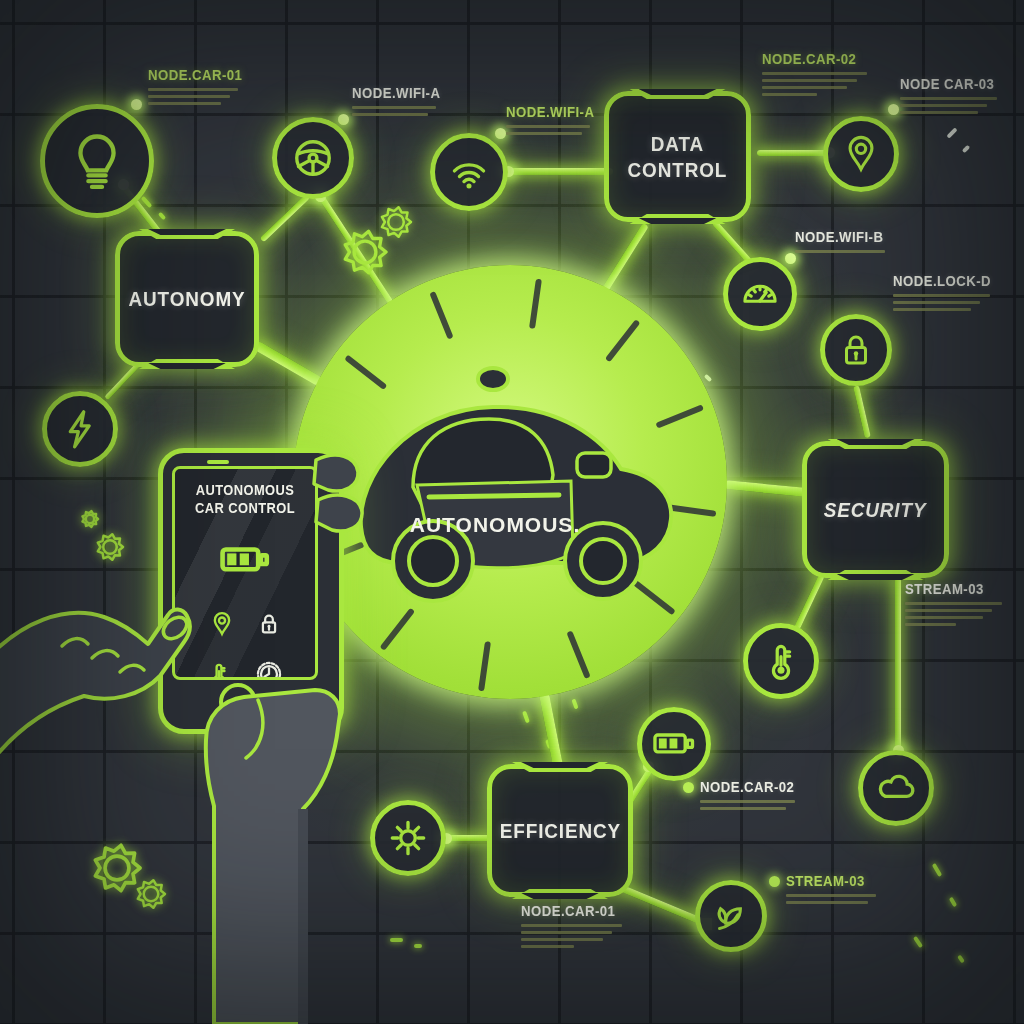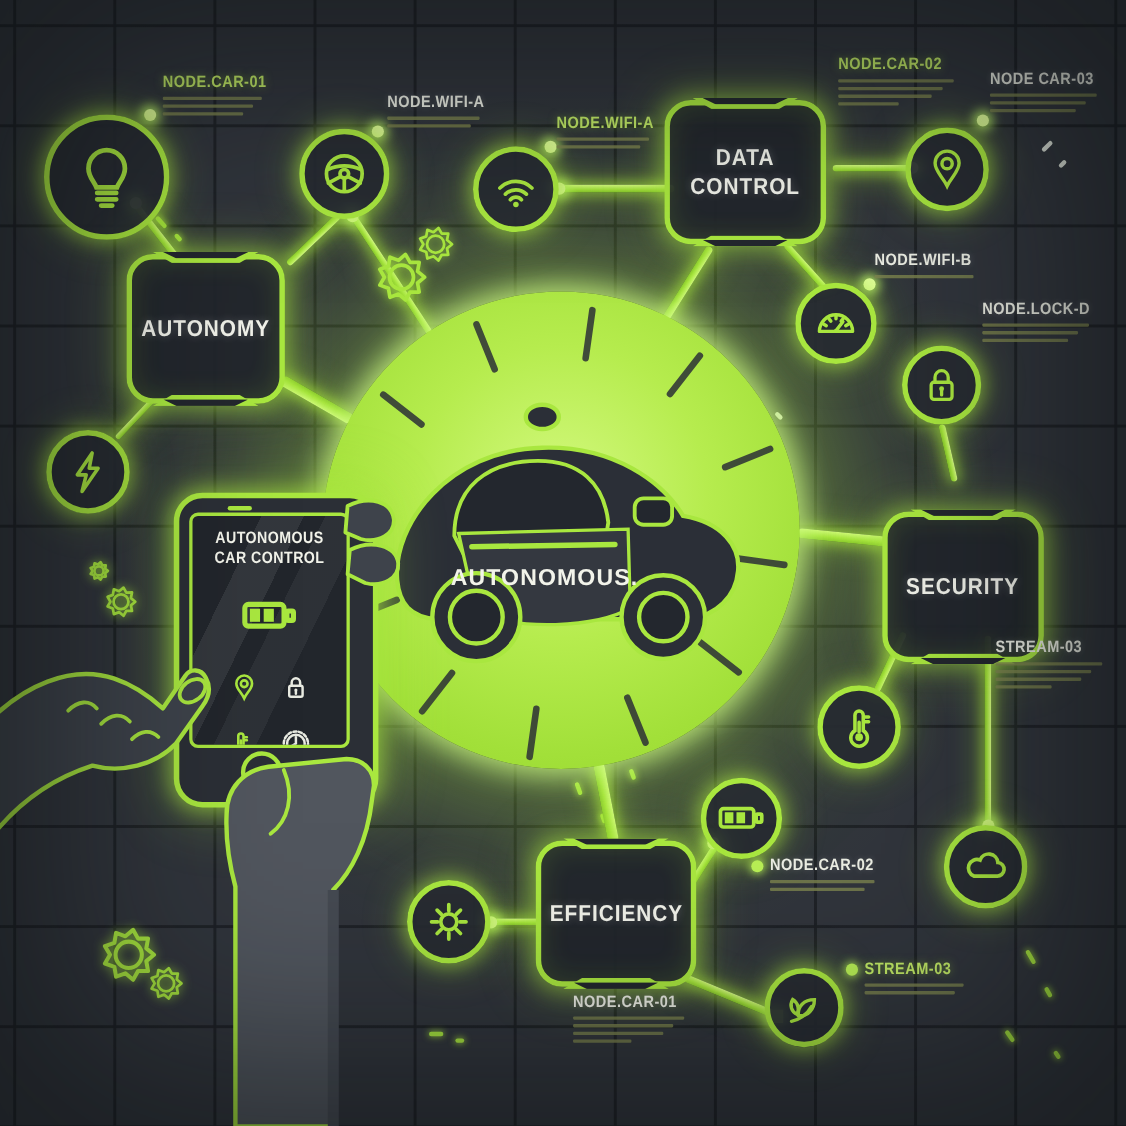--- a/index.html
+++ b/index.html
@@ -194,21 +194,21 @@
           <div class="inner"></div>
         </div>
         <div class="tab bot">
           <div class="inner" style="top:auto;bottom:0"></div>
         </div>
         <div class="lbl">
           <div>DATA</div>
           <div>CONTROL</div>
         </div>
       </div>
-      <div class="nbox" style="left: 802px; top: 465px; width: 137px; height: 127px;">
+      <div class="nbox" style="left: 802px; top: 441px; width: 137px; height: 127px; font-style: italic;">
         <div class="tab top">
           <div class="inner"></div>
         </div>
         <div class="tab bot">
           <div class="inner" style="top:auto;bottom:0"></div>
         </div>
         <div class="lbl">
           <div>SECURITY</div>
         </div>
       </div>
@@ -305,21 +305,21 @@
           <path d="M31 65h37a11 11 0 0 0 2-22 15 15 0 0 0-29-4 12 12 0 0 0-10 26Z"></path>
         </svg>
       </div>
     </div>
 
   <div id="label-layer">
       <div class="nlabel green" style="left: 148px; top: 66px;"><span class="main">NODE.CAR-01</span><div class="subline" style="width: 90px;"></div><div class="subline" style="width: 82px;"></div><div class="subline" style="width: 73px;"></div></div>
       <div class="nlabel white" style="left: 352px; top: 84px;"><span class="main">NODE.WIFI-A</span><div class="subline" style="width: 84px;"></div><div class="subline" style="width: 76px;"></div></div>
       <div class="nlabel green" style="left: 506px; top: 103px;"><span class="main">NODE.WIFI-A</span><div class="subline" style="width: 84px;"></div><div class="subline" style="width: 76px;"></div></div>
       <div class="nlabel green" style="left: 762px; top: 50px;"><span class="main">NODE.CAR-02</span><div class="subline" style="width: 105px;"></div><div class="subline" style="width: 95px;"></div><div class="subline" style="width: 85px;"></div><div class="subline" style="width: 55px;"></div></div>
-      <div class="nlabel white" style="left: 900px; top: 63px;"><span class="main">NODE CAR-03</span><div class="subline" style="width: 97px;"></div><div class="subline" style="width: 87px;"></div><div class="subline" style="width: 78px;"></div></div>
+      <div class="nlabel white" style="left: 900px; top: 75px;"><span class="main">NODE CAR-03</span><div class="subline" style="width: 97px;"></div><div class="subline" style="width: 87px;"></div><div class="subline" style="width: 78px;"></div></div>
       <div class="nlabel white" style="left: 795px; top: 228px;"><span class="main">NODE.WIFI-B</span><div class="subline" style="width: 90px;"></div></div>
       <div class="nlabel white" style="left: 893px; top: 272px;"><span class="main">NODE.LOCK-D</span><div class="subline" style="width: 97px;"></div><div class="subline" style="width: 87px;"></div><div class="subline" style="width: 78px;"></div></div>
       <div class="nlabel white" style="left: 905px; top: 580px;"><span class="main">STREAM-03</span><div class="subline" style="width: 97px;"></div><div class="subline" style="width: 87px;"></div><div class="subline" style="width: 78px;"></div><div class="subline" style="width: 51px;"></div></div>
       <div class="nlabel white" style="left: 700px; top: 778px;"><div class="bullet"></div><span class="main">NODE.CAR-02</span><div class="subline" style="width: 95px;"></div><div class="subline" style="width: 86px;"></div></div>
       <div class="nlabel green" style="left: 786px; top: 872px;"><div class="bullet"></div><span class="main">STREAM-03</span><div class="subline" style="width: 90px;"></div><div class="subline" style="width: 82px;"></div></div>
       <div class="nlabel white" style="left: 521px; top: 902px;"><span class="main">NODE.CAR-01</span><div class="subline" style="width: 101px;"></div><div class="subline" style="width: 91px;"></div><div class="subline" style="width: 82px;"></div><div class="subline" style="width: 53px;"></div></div>
     </div>
 
   <div id="gear-layer">
       <div class="gear" style="left: 340px; top: 227px;"><svg width="50" height="50">

